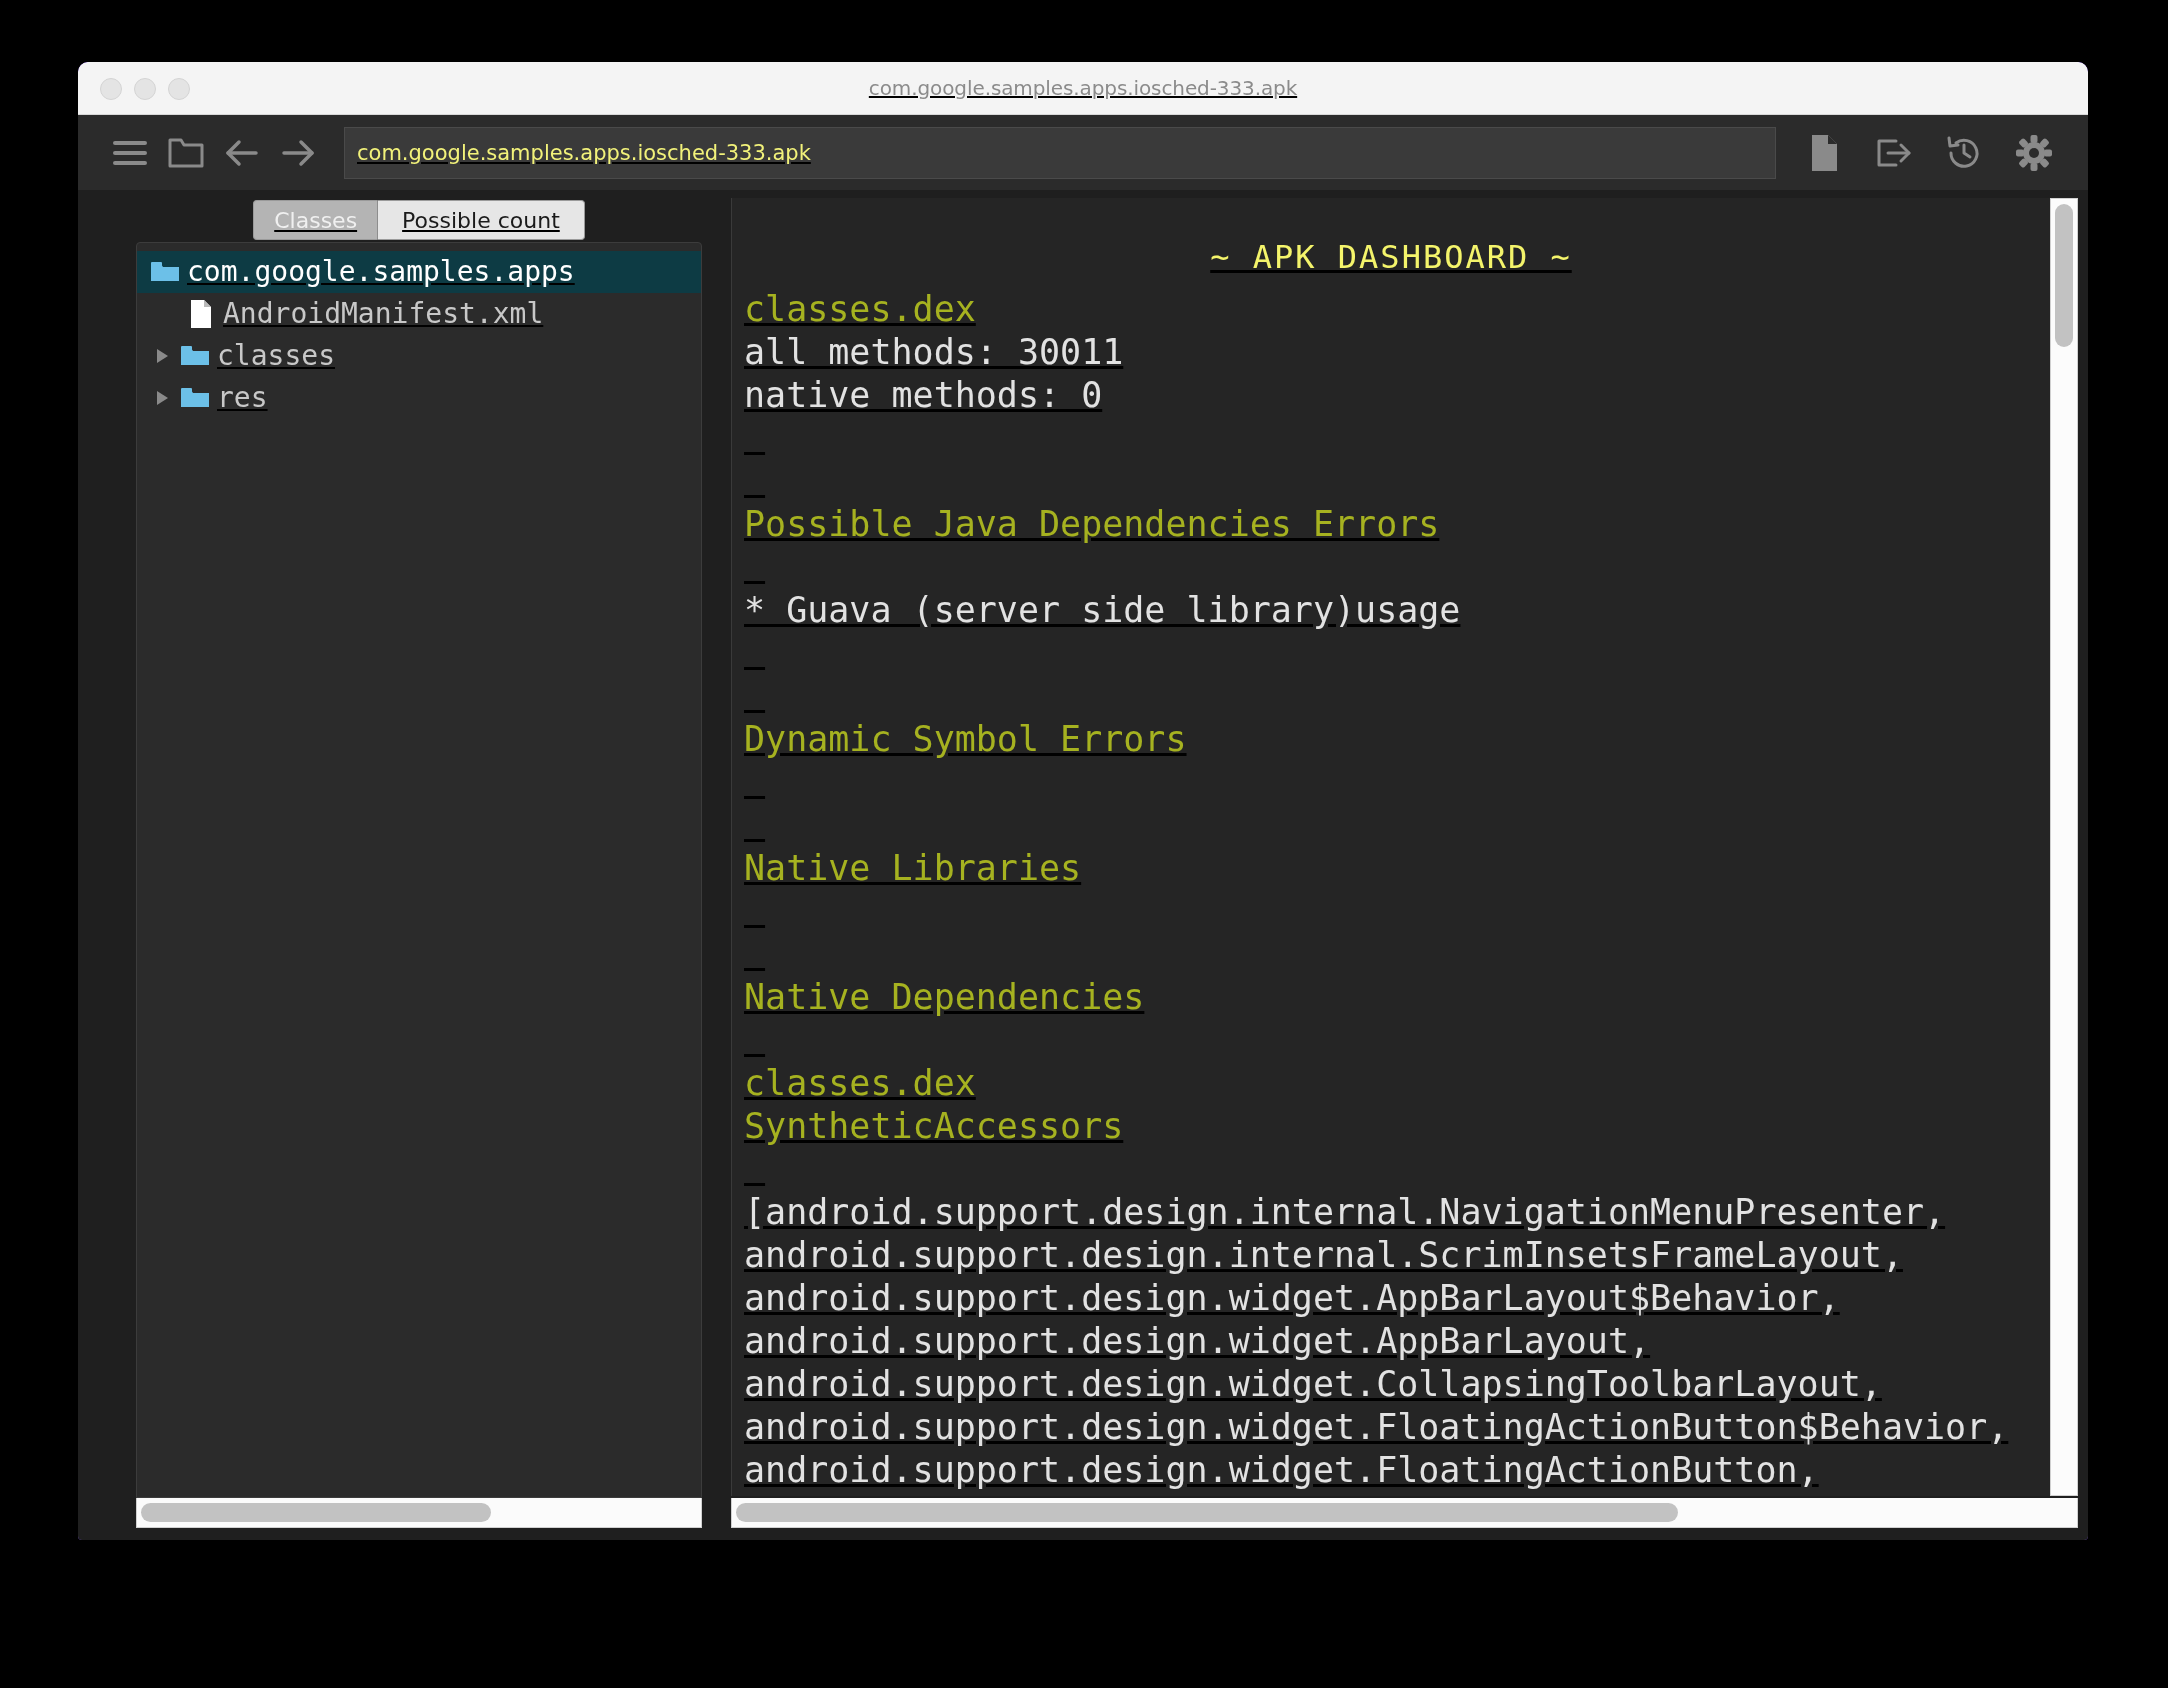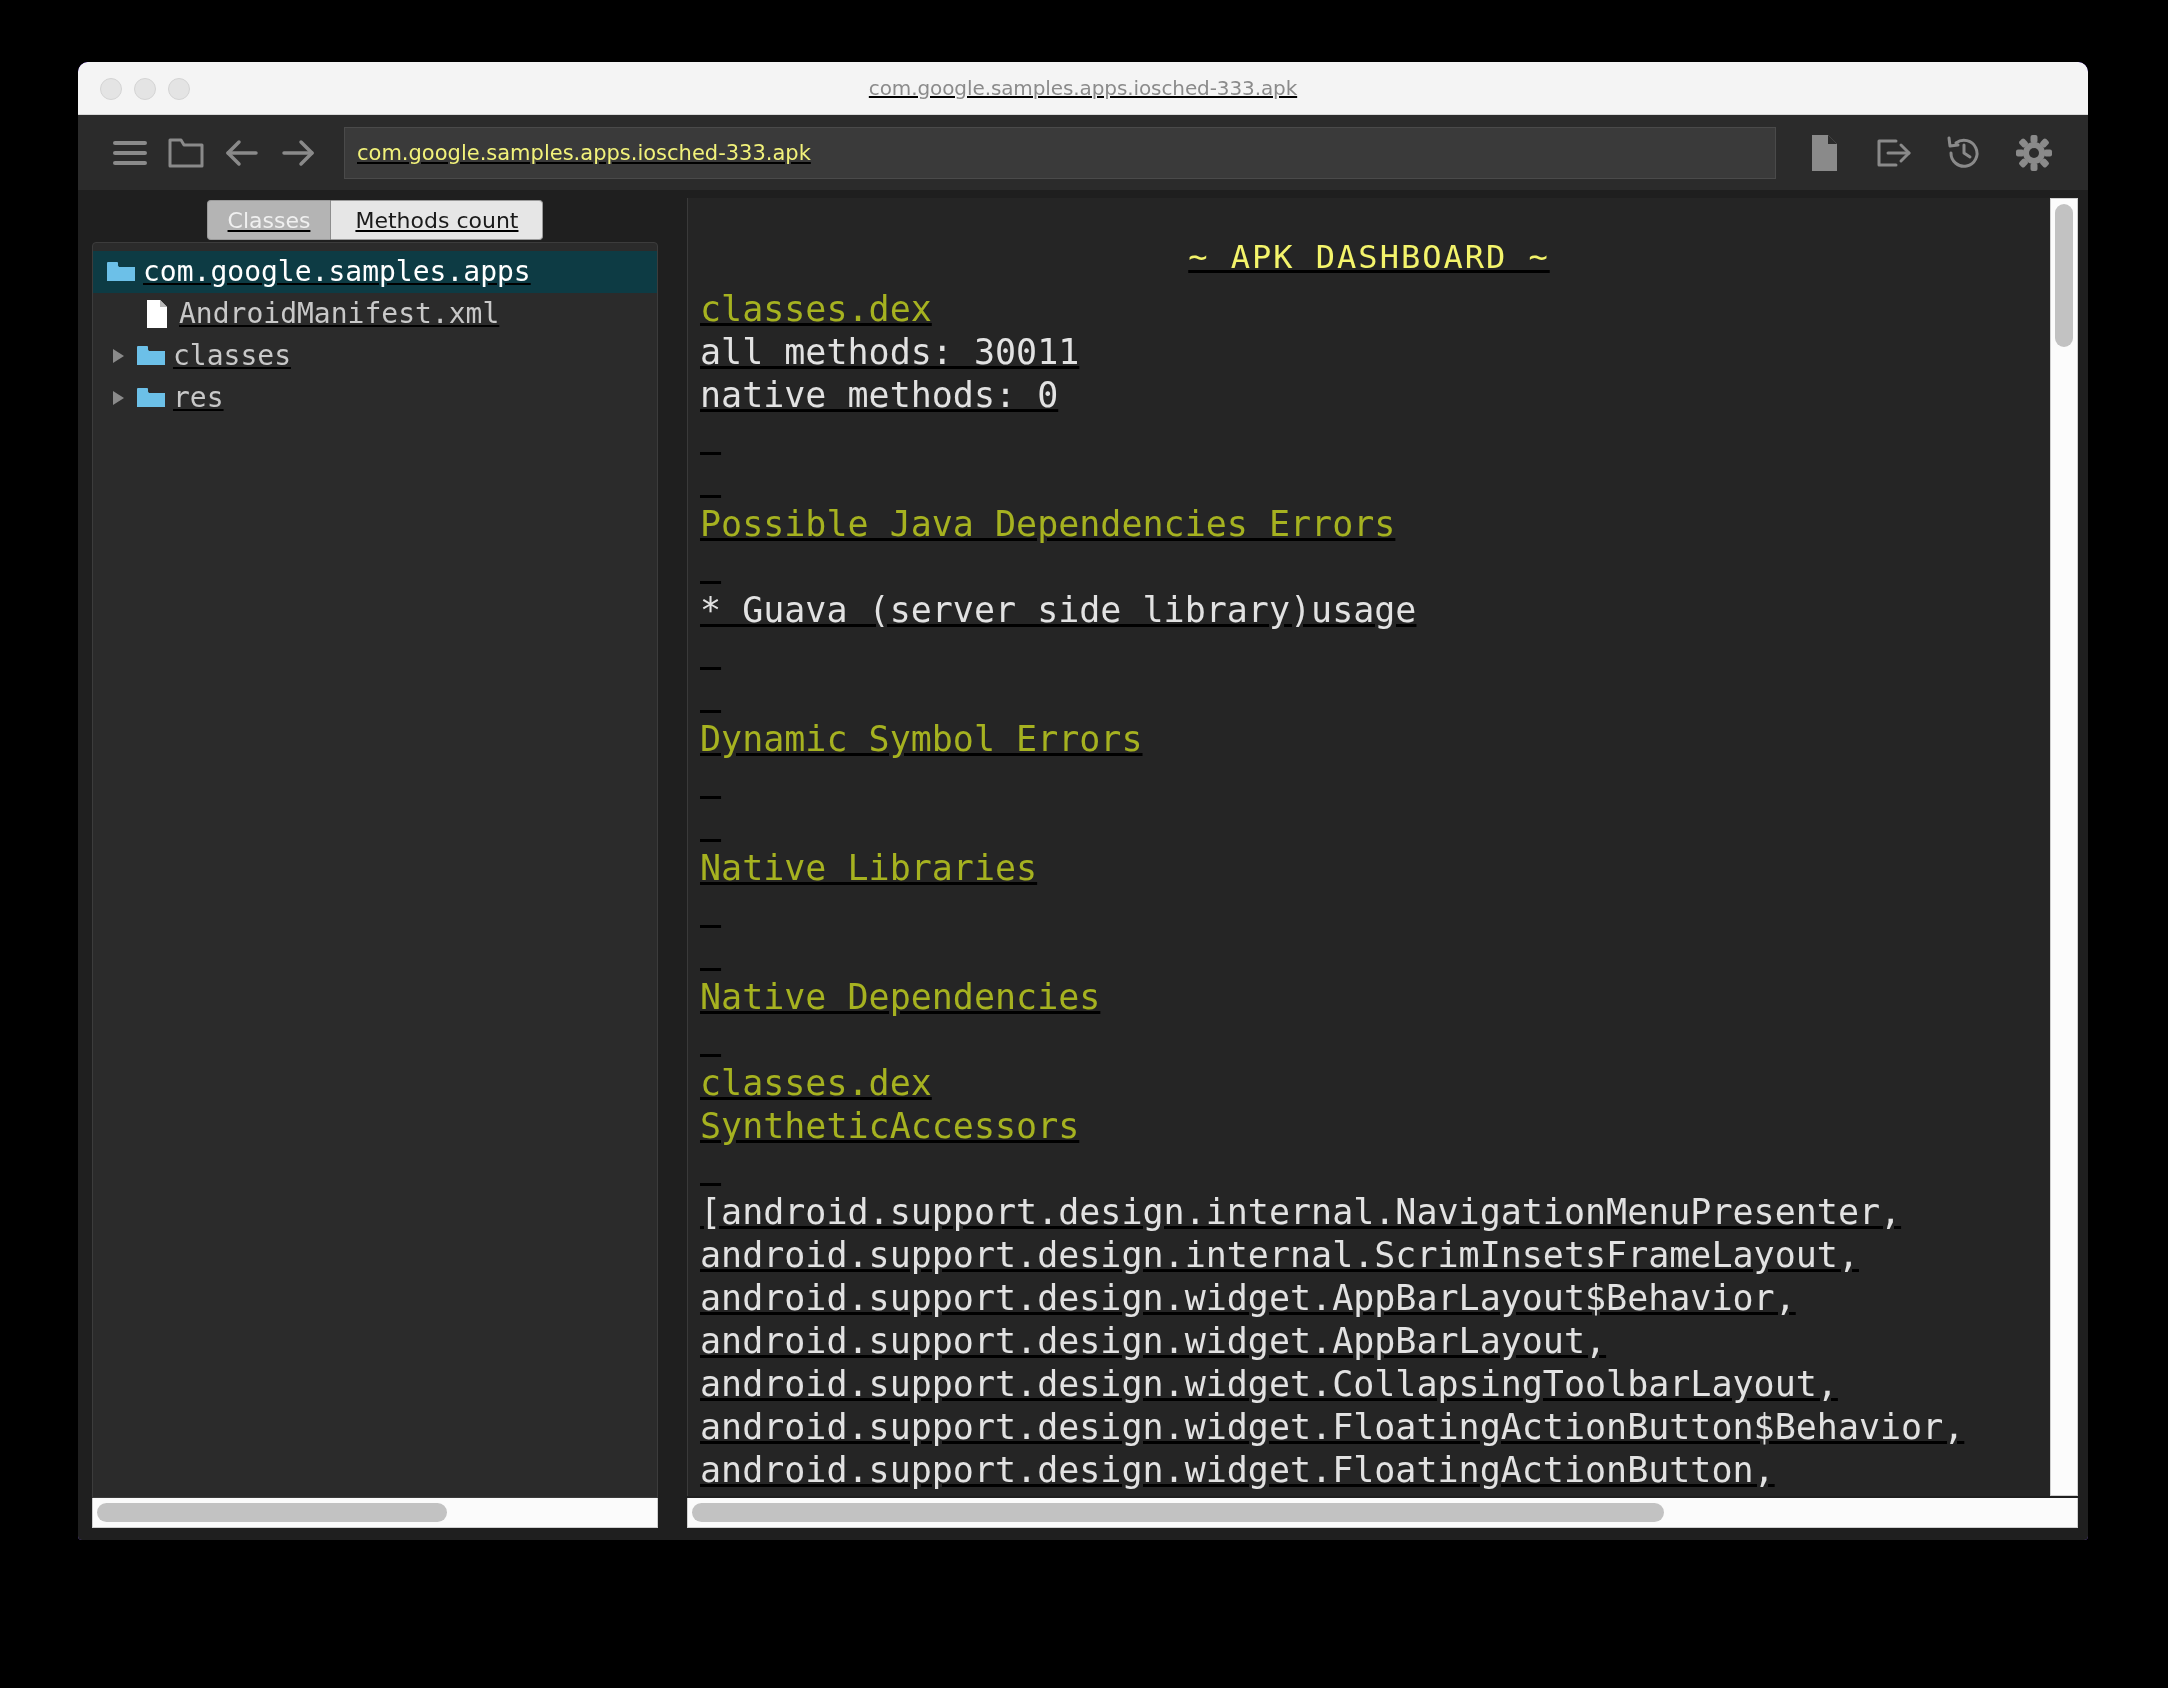--- a/index.html
+++ b/index.html
@@ -116,20 +116,21 @@
     gap: 0;
   }
 
   
   #sidebar {
     width: 566px;
     flex: 0 0 566px;
     display: flex;
     flex-direction: column;
     position: relative;
+    margin-left: 44px;
   }
   #tabbar {
     height: 44px;
     display: flex;
     justify-content: center;
     align-items: flex-start;
     padding-top: 2px;
   }
   .tab {
     height: 40px;
@@ -392,21 +393,21 @@
       </div>
     </div>
   </div>
 
   <div id="content">
 
     <div id="sidebar">
 
       <div id="tabbar">
         <div class="tab selected">Classes</div>
-        <div class="tab unselected">Methods count</div>
+        <div class="tab unselected">Possible count</div>
       </div>
 
       <div id="tree-panel">
 
         <div class="tree-row selected">
           <span class="tree-icon">
             <svg width="30" height="24" viewBox="0 0 30 24">
                 <path d="M1 4 L11 4 L13 7 L29 7 L29 21 L1 21 Z" fill="#6cc0e8"></path>
                 <rect x="1" y="2" width="11" height="4" rx="1" fill="#6cc0e8"></rect>
               </svg>

